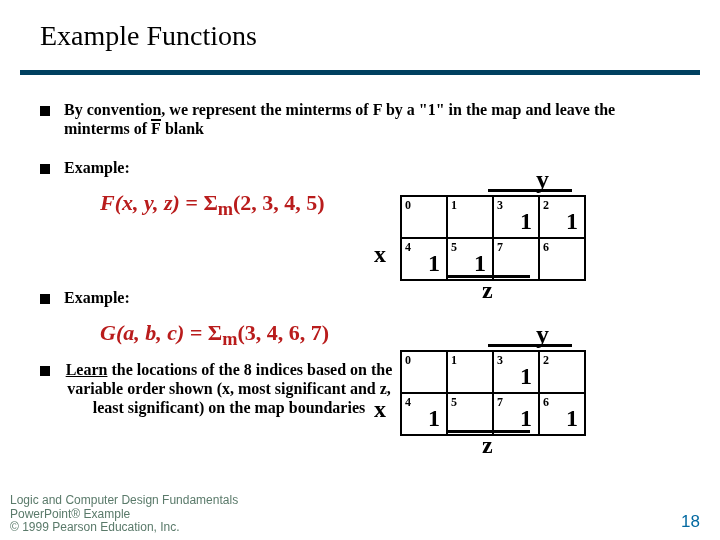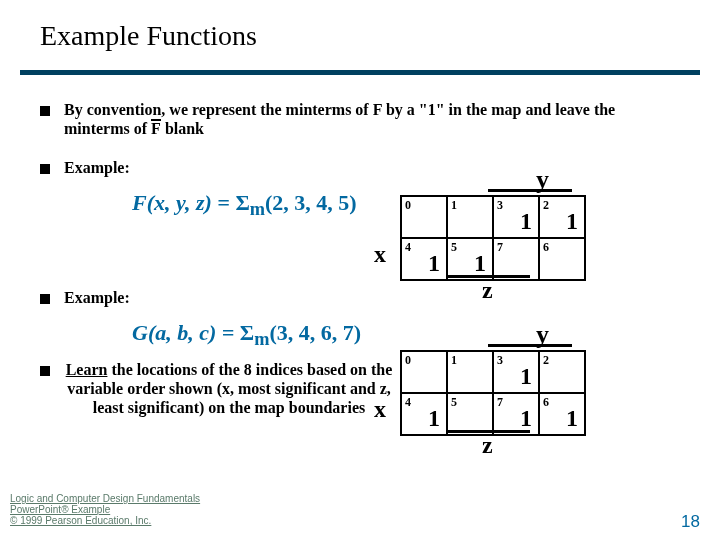--- a/index.html
+++ b/index.html
@@ -63,22 +63,21 @@
   }
   .underline {
     text-decoration: underline;
   }
   .formula {
     position: absolute;
     font-family: "Times New Roman", Times, serif;
     font-size: 22px;
     font-weight: bold;
     font-style: italic;
-    color: #0369a1;
-    margin-left: 32px;
+    color: #b91c1c;
   }
   .fnorm { font-style: normal; }
 
   
   .kmap {
     position: absolute;
     font-family: "Times New Roman", Times, serif;
   }
   .kmap table {
     border-collapse: collapse;
@@ -140,26 +139,25 @@
     position: absolute;
     left: 82px;
     top: 82px;
     font-size: 24px;
     font-weight: bold;
   }
 
   .footer-img {
     position: absolute;
     left: 10px;
-    bottom: 14px;
+    bottom: 6px;
     font-family: Arial, sans-serif;
-    font-size: 10px;
+    font-size: 12px;
     color: #5a7a6a;
     line-height: 1.1;
-    text-decoration: underline;
   }
   .pagenum {
     position: absolute;
     right: 20px;
     bottom: 8px;
     font-family: Arial, sans-serif;
     font-size: 17px;
     color: #0369a1;
   }
 

